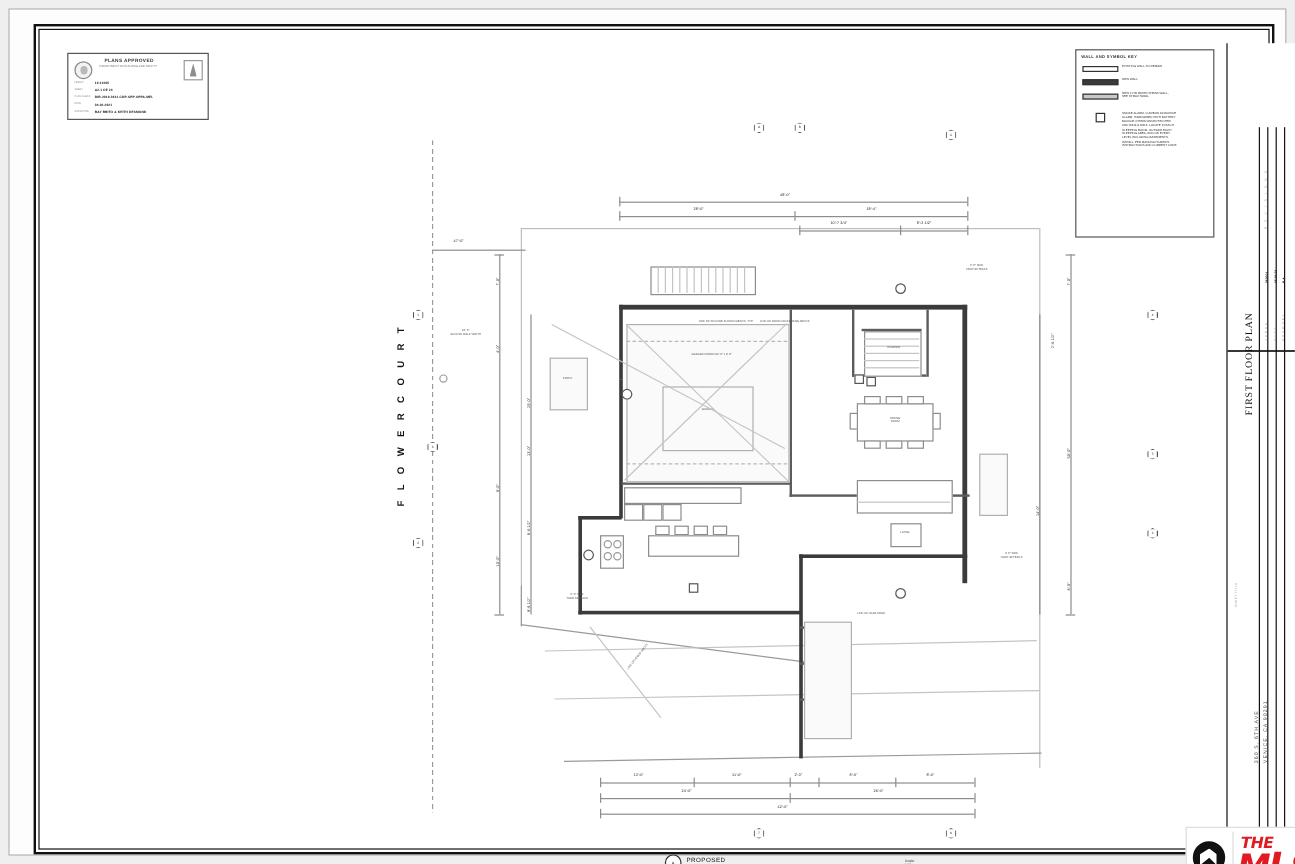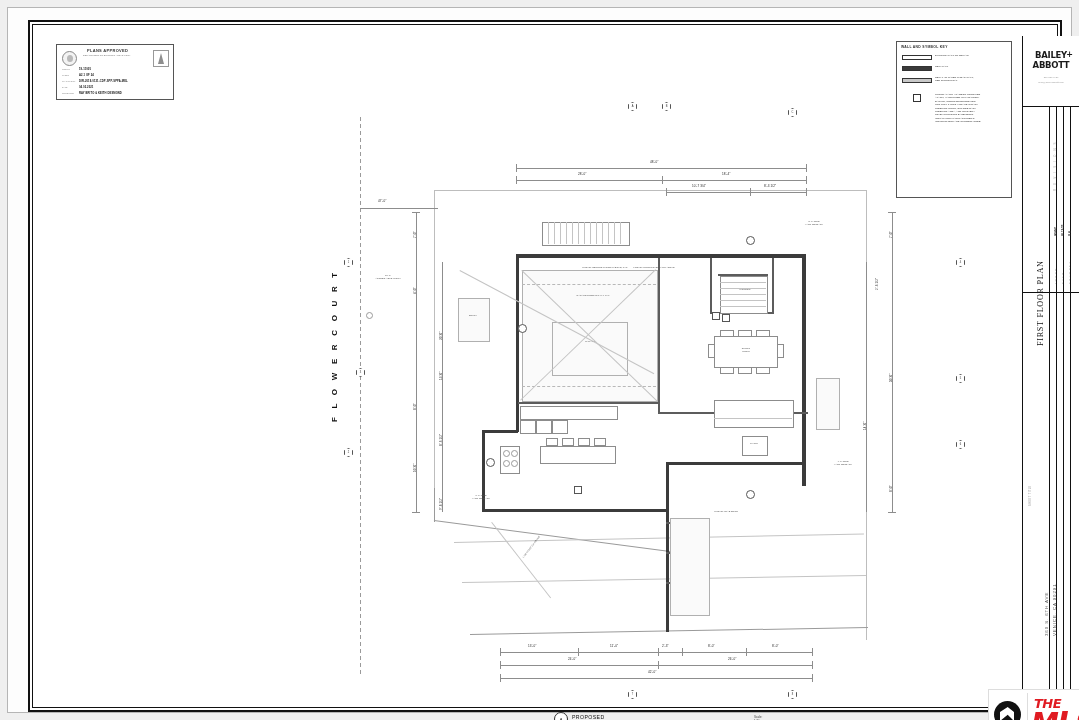--- a/index.html
+++ b/index.html
@@ -158,27 +158,20 @@
 BACKUP, INTERCONNECTED PER
 CRC R314 &amp; R315. LOCATE IN EACH
 SLEEPING ROOM, OUTSIDE EACH
 SLEEPING AREA, AND ON EVERY
 LEVEL INCLUDING BASEMENTS.
 INSTALL PER MANUFACTURER'S
 INSTRUCTIONS AND CURRENT CODE.</div>
    </div>
 
    <div class="tb">
-     <div class="logo">
-       <div class="l1">BAILEY</div>
-       <div style="position:absolute;right:6px;top:14px;font-family:'DejaVu Sans',sans-serif;font-weight:bold;font-size:8px;color:#1a1a1a;">+</div>
-       <div class="l2">ABBOTT</div>
-       <div class="l3">310.850.4930</div>
-       <div class="l4">hello@baileyabbott.com</div>
-     </div>
      <div class="colsep" style="left:26px"></div>
      <div class="colsep" style="left:33px"></div>
      <div class="colsep" style="left:40px"></div>
      <div class="colsep" style="left:47px"></div>
      <div class="sheettitle">
        <span>FIRST FLOOR PLAN</span>
      </div>
      <div class="revlabel">R E V I S I O N S</div>
      <div class="cell" style="top:256px;height:0"></div>
      <div class="stlabel">SHEET

